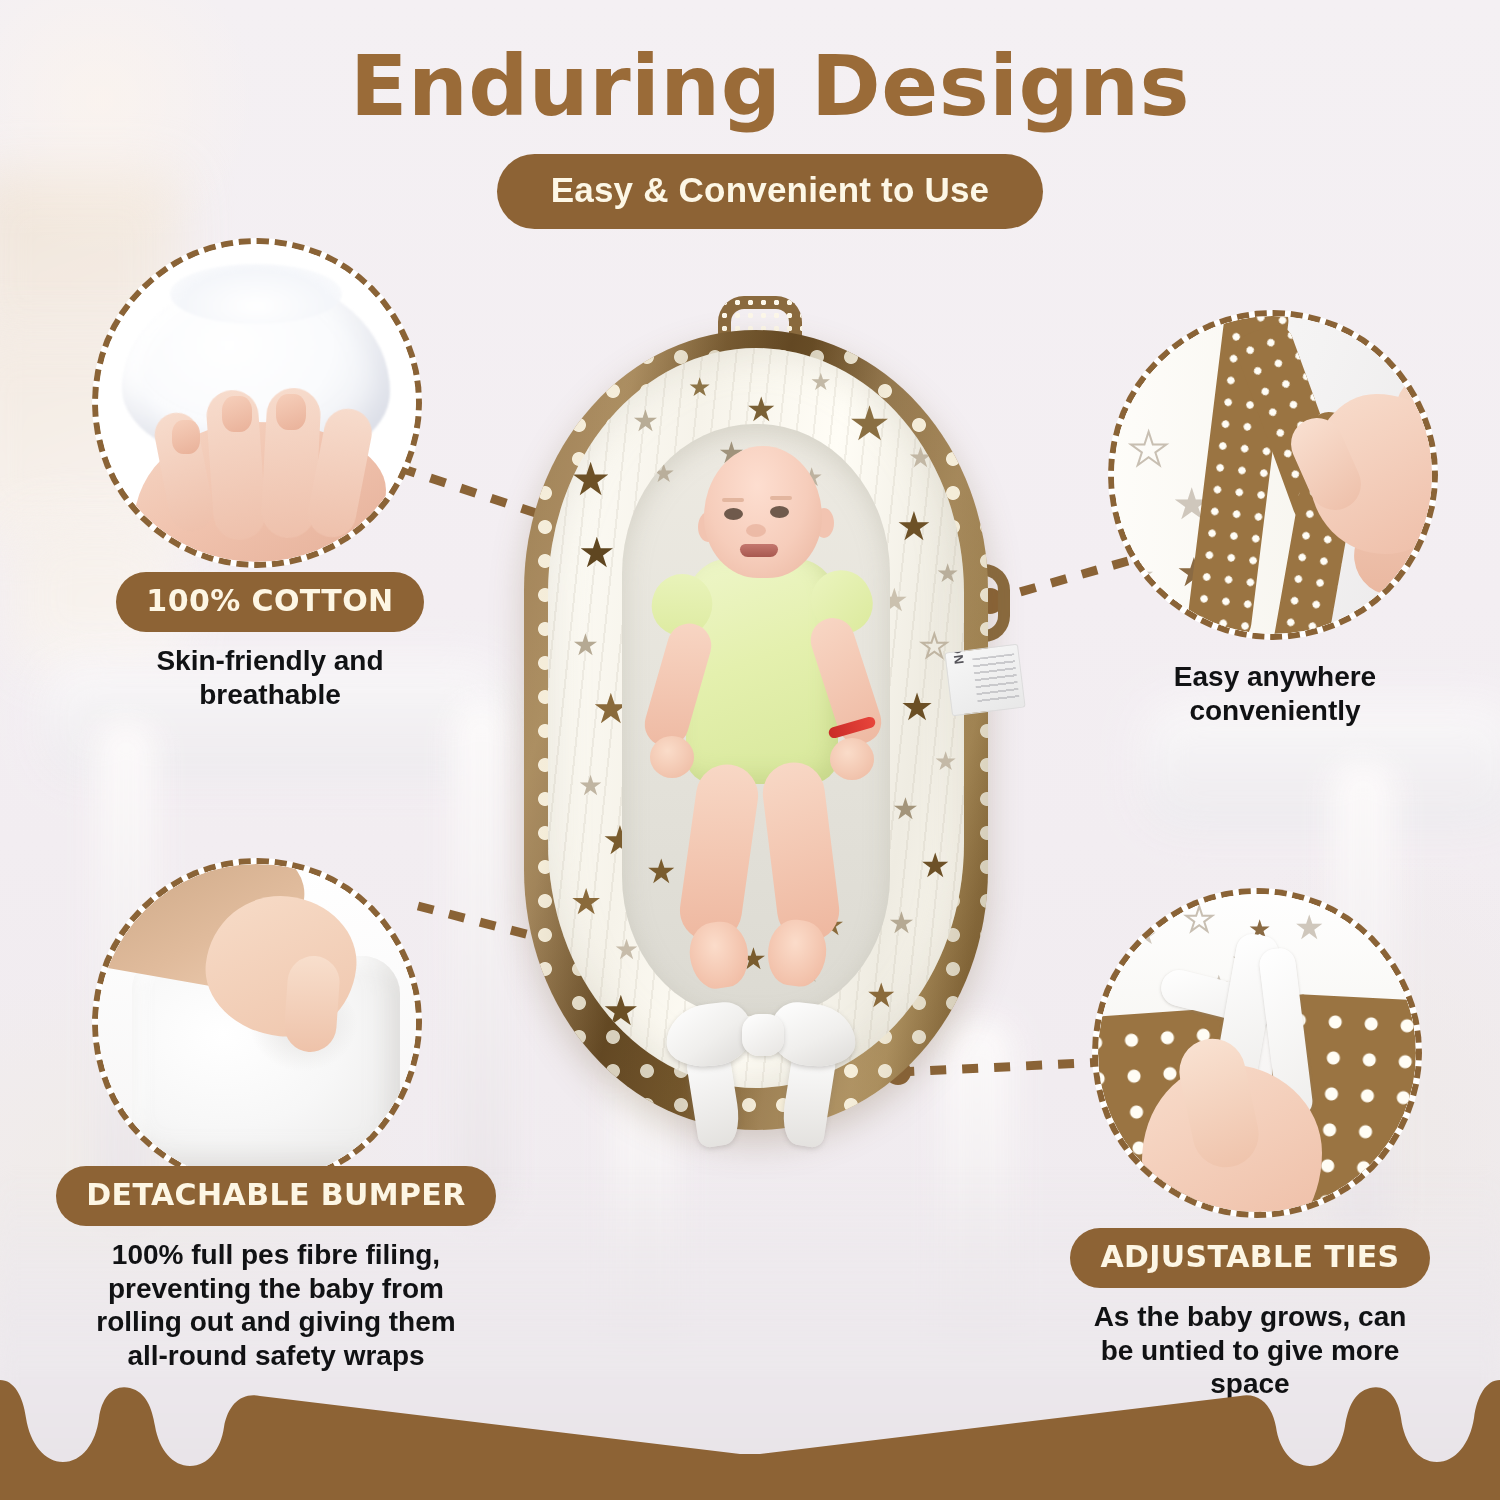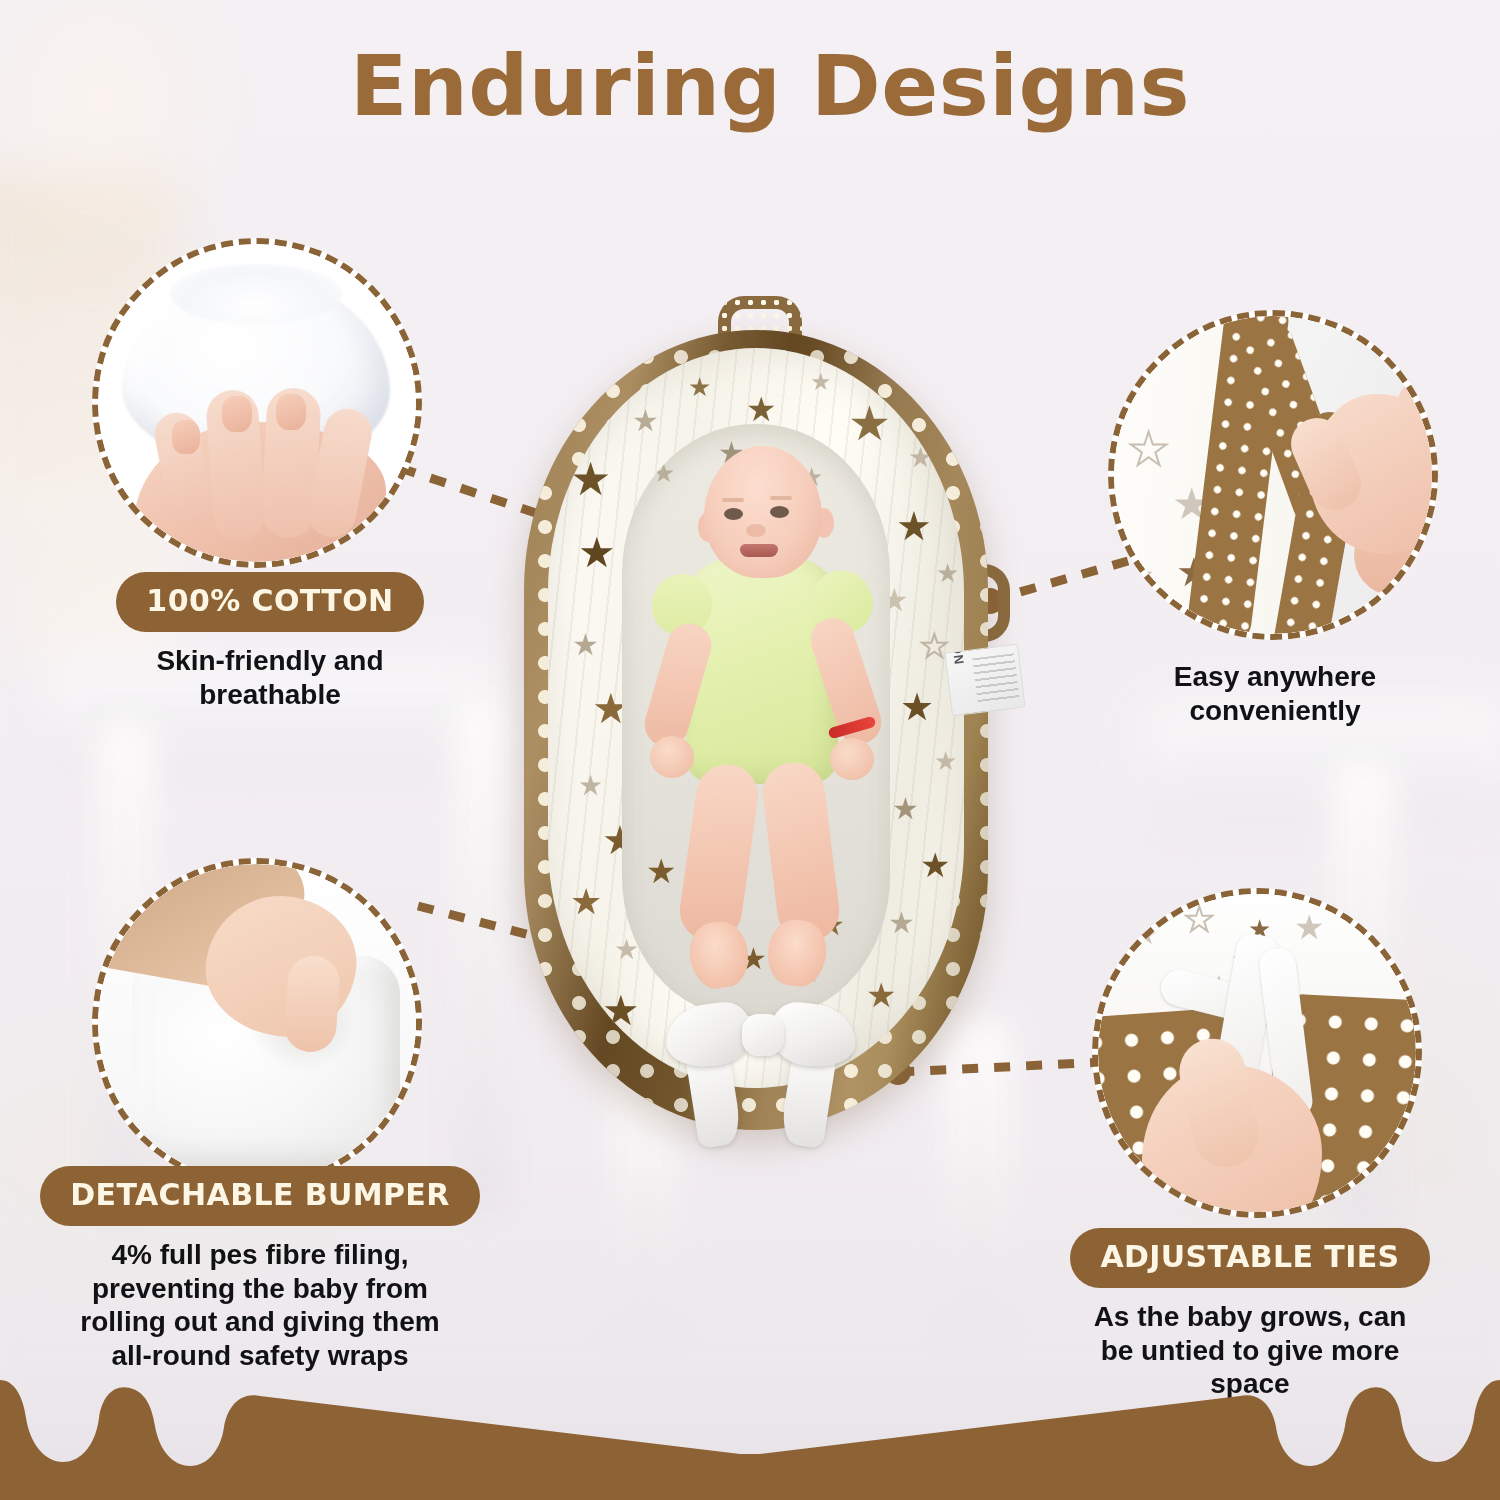--- a/index.html
+++ b/index.html
@@ -268,21 +268,21 @@
     margin-top: 12px;
     color: #111214;
     font-size: 28px;
     font-weight: 600;
     line-height: 1.2;
     white-space: pre-line;
   }
 
   .ft1 { left: 40px;   top: 572px;  width: 460px; }
   .ft2 { left: 1050px; top: 648px;  width: 450px; }
-  .ft3 { left: 10px;   top: 1166px; width: 500px; }
+  .ft3 { left: 26px;   top: 1166px; width: 500px; }
   .ft4 { left: 1010px; top: 1228px; width: 480px; }
 
   
   .product { position: absolute; left: 496px; top: 296px; width: 520px; height: 880px; z-index: 5; }
 
   .nest-handle-top {
     position:absolute; left: 222px; top: 0; width: 84px; height: 46px;
     border: 13px solid #8a6a3e; border-bottom: none;
     border-radius: 26px 26px 0 0;
   }
@@ -458,20 +458,21 @@
     <div class="bg-chair-leg leg2"></div>
     <div class="bg-chair-leg leg3"></div>
     <div class="bg-chair-leg leg4"></div>
     <div class="bg-chair-leg leg5"></div>
     <div class="bg-floor"></div>
   </div>
   <div class="corner-glow"></div>
 
   <div class="header">
     <div class="main-title">Enduring Designs</div>
+    <div class="subtitle-pill">Easy &amp; Convenient to Use</div>
   </div>
 
   <svg class="connectors" width="1500" height="1500" viewBox="0 0 1500 1500">
     <g stroke="#8a6336" stroke-width="9" fill="none" stroke-linecap="butt" stroke-dasharray="16 16">
       <line x1="400" y1="468" x2="578" y2="527"></line>
       <line x1="1128" y1="561" x2="992" y2="600"></line>
       <line x1="418" y1="906" x2="588" y2="950"></line>
       <line x1="1106" y1="1062" x2="900" y2="1072"></line>
     </g>
     <g fill="#8a6336">
@@ -657,21 +658,21 @@
 breathable</div>
   </div>
 
   <div class="feature-text ft2">
     <div class="desc">Easy anywhere
 conveniently</div>
   </div>
 
   <div class="feature-text ft3">
     <div class="label-pill">DETACHABLE BUMPER</div>
-    <div class="desc">4% full pes fibre filing,
+    <div class="desc">100% full pes fibre filing,
 preventing the baby from
 rolling out and giving them
 all-round safety wraps</div>
   </div>
 
   <div class="feature-text ft4">
     <div class="label-pill">ADJUSTABLE TIES</div>
     <div class="desc">As the baby grows, can
 be untied to give more
 space</div>

